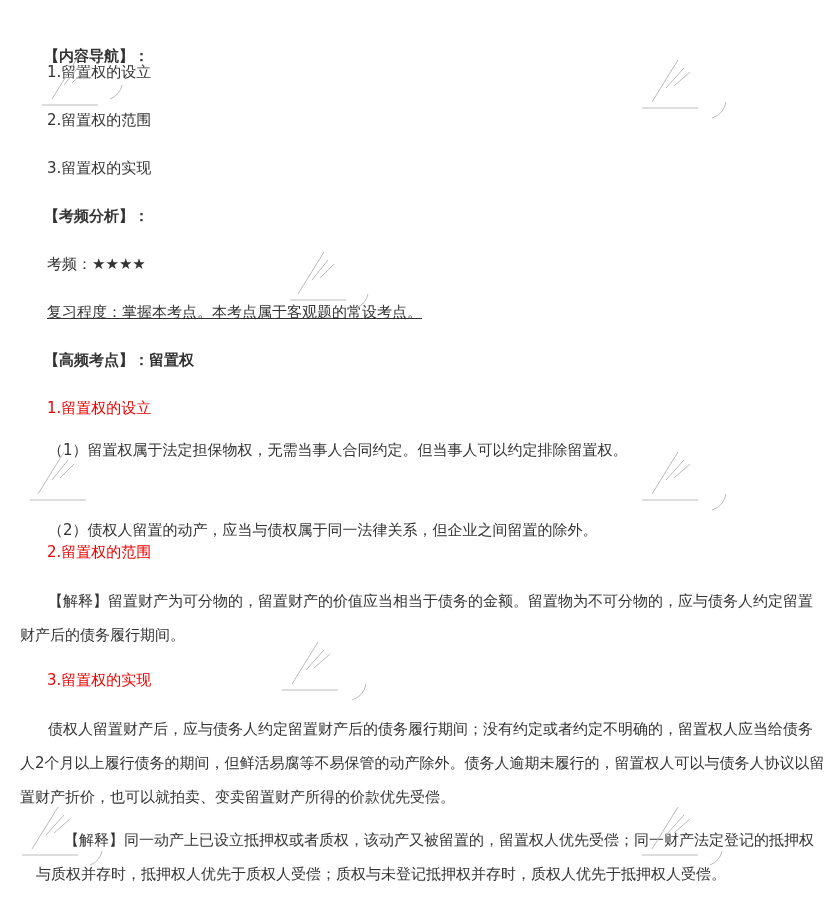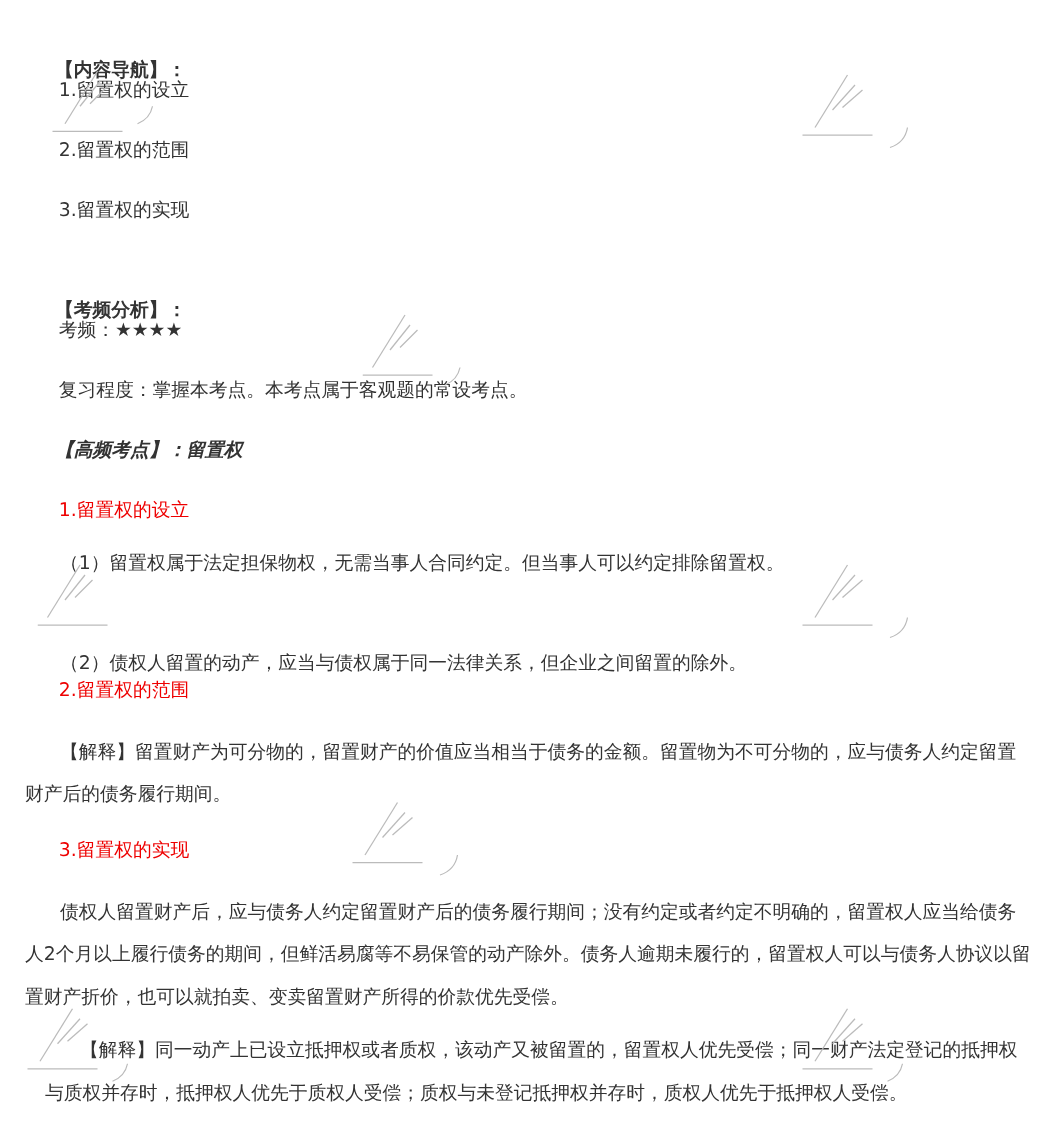--- a/index.html
+++ b/index.html
@@ -17,25 +17,25 @@
   .wm { position: absolute; width: 110px; height: 70px; pointer-events: none; }
 </style>
 </head>
 <body>
 
 <div class="line heading" style="top:14px;margin-top:32px;">【内容导航】：</div>
 <div class="line item" style="top:62px;">1.留置权的设立</div>
 <div class="line item" style="top:110px;">2.留置权的范围</div>
 <div class="line item" style="top:158px;">3.留置权的实现</div>
 
-<div class="line heading" style="top:206px;margin-top:32px;">【考频分析】：</div>
+<div class="line heading" style="top:206px;">【考频分析】：</div>
 <div class="line item" style="top:254px;text-align:right;">考频：★★★★</div>
-<div class="line item" style="top:302px;">复习程度：掌握本考点。本考点属于客观题的常设考点。</div>
+<div class="line item" style="top:302px;text-decoration:underline;">复习程度：掌握本考点。本考点属于客观题的常设考点。</div>
 
-<div class="line heading" style="top:350px;font-style:italic;">【高频考点】：留置权</div>
+<div class="line heading" style="top:350px;">【高频考点】：留置权</div>
 
 <div class="line red" style="top:398px;">1.留置权的设立</div>
 <div class="line" style="left:48px; top:440px;">（1）留置权属于法定担保物权，无需当事人合同约定。但当事人可以约定排除留置权。</div>
 <div class="line" style="left:48px; top:520px;">（2）债权人留置的动产，应当与债权属于同一法律关系，但企业之间留置的除外。</div>
 
 <div class="line red" style="top:542px;">2.留置权的范围</div>
 <div class="line para indent" style="top:584px;">【解释】留置财产为可分物的，留置财产的价值应当相当于债务的金额。留置物为不可分物的，应与债务人约定留置财产后的债务履行期间。</div>
 
 <div class="line red" style="top:670px;">3.留置权的实现</div>
 <div class="line para indent" style="top:712px;">债权人留置财产后，应与债务人约定留置财产后的债务履行期间；没有约定或者约定不明确的，留置权人应当给债务人2个月以上履行债务的期间，但鲜活易腐等不易保管的动产除外。债务人逾期未履行的，留置权人可以与债务人协议以留置财产折价，也可以就拍卖、变卖留置财产所得的价款优先受偿。</div>

